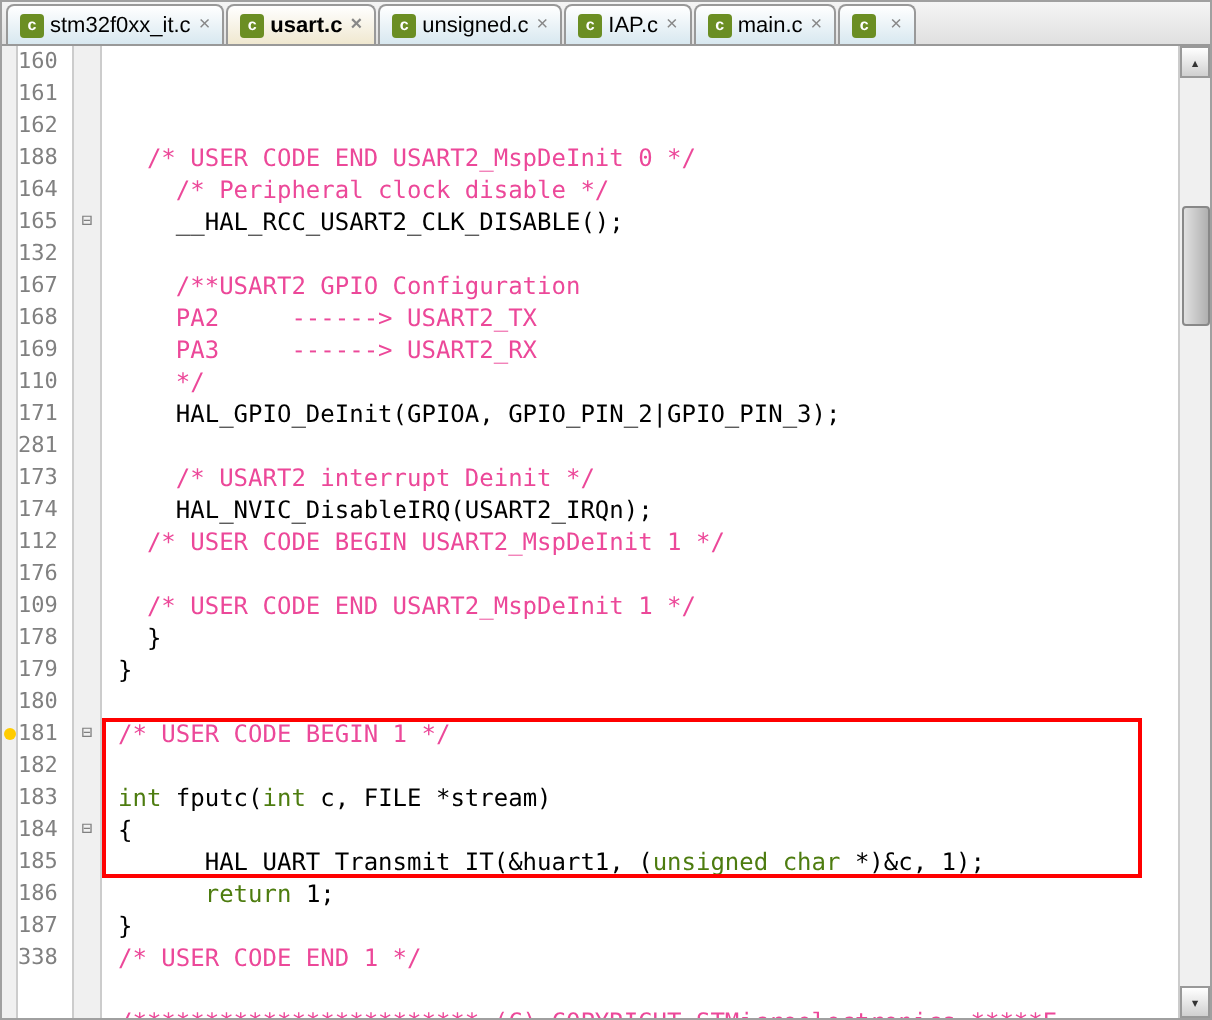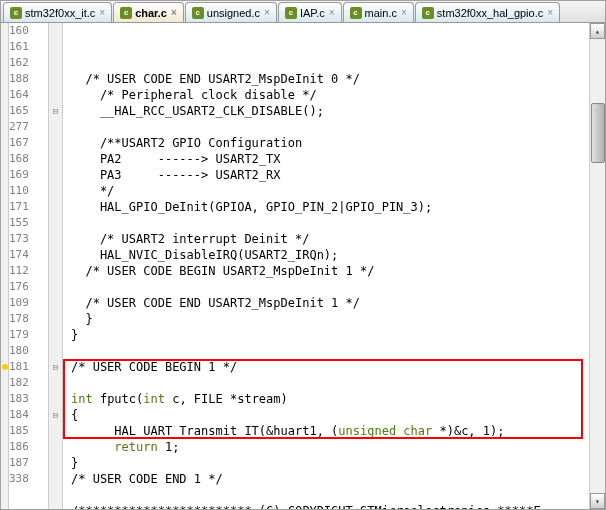--- a/index.html
+++ b/index.html
@@ -4,27 +4,27 @@
 <style>
 *{margin:0;padding:0;box-sizing:border-box}
 body{font-family:Consolas,monospace;font-size:12px;background:#fff;width:606px;height:510px;overflow:hidden}
 .window{display:flex;flex-direction:column;height:100%;border:1px solid #a0a0a0}
 .tabs{display:flex;background:linear-gradient(#f5f5f5,#e0e0e0);border-bottom:1px solid #999;height:22px;align-items:flex-end;padding-left:2px;overflow:hidden}
 .tab{display:flex;align-items:center;padding:2px 6px;margin-right:1px;border:1px solid #999;border-bottom:none;border-radius:4px 4px 0 0;background:linear-gradient(#fff,#d8e8f0);font-family:Tahoma,sans-serif;font-size:11px;height:20px;white-space:nowrap;cursor:pointer}
 .tab.active{background:linear-gradient(#fff,#f0e8d0);font-weight:bold}
 .tab-icon{width:12px;height:12px;margin-right:3px;display:flex;align-items:center;justify-content:center}
 .tab-close{margin-left:4px;color:#888;font-size:10px}
 .editor-area{display:flex;flex:1;overflow:hidden}
-.gutter{width:40px;background:#fff;border-right:1px solid #ccc;text-align:right;padding-right:20px;color:#808080;font-size:11px;line-height:16px;user-select:none}
+.gutter{width:28px;background:#fff;border-right:1px solid #ccc;text-align:right;padding-right:20px;color:#808080;font-size:11px;line-height:16px;user-select:none}
 .fold{width:14px;background:#f0f0f0;border-right:1px solid #ccc}
 .fold-mark{height:16px;display:flex;align-items:center;justify-content:center;color:#808080;font-size:9px}
 .code{flex:1;padding-left:8px;line-height:16px;white-space:pre;position:relative;overflow:hidden}
 .code-line{height:16px}
 .kw{color:#4d7c0f}
-.cm{color:#000000}
+.cm{color:#ec4899}
 .highlight-box{position:absolute;border:2px solid #ff0000;left:0;top:336px;width:520px;height:80px;pointer-events:none}
 .scrollbar-v{width:16px;background:#f0f0f0;border-left:1px solid #ccc;position:relative}
 .scroll-up,.scroll-down{height:16px;background:linear-gradient(#fff,#d0d0d0);border:1px solid #999;display:flex;align-items:center;justify-content:center;font-size:8px;color:#333}
 .scroll-down{position:absolute;bottom:0;width:100%}
 .scroll-thumb{position:absolute;top:80px;width:14px;left:1px;height:60px;background:linear-gradient(90deg,#e0e0e0,#b0b0b0);border:1px solid #888;border-radius:2px}
 .left-margin{width:8px;background:#f0f0f0;border-right:1px solid #ccc}
 .marker{height:16px;display:flex;align-items:center;justify-content:center}
 .yellow-dot{width:6px;height:6px;background:#ffcc00;border-radius:50%}
 .c-icon{width:12px;height:12px;background:#6b8e23;border-radius:2px;display:flex;align-items:center;justify-content:center;color:#fff;font-size:8px;font-weight:bold}
 </style>
@@ -37,21 +37,21 @@
         <span class="tab-icon">
           <span class="c-icon">c</span>
         </span>
         <span>stm32f0xx_it.c</span>
         <span class="tab-close">×</span>
       </div>
       <div class="tab active">
         <span class="tab-icon">
           <span class="c-icon">c</span>
         </span>
-        <span>char.c</span>
+        <span>usart.c</span>
         <span class="tab-close">×</span>
       </div>
       <div class="tab">
         <span class="tab-icon">
           <span class="c-icon">c</span>
         </span>
         <span>unsigned.c</span>
         <span class="tab-close">×</span>
       </div>
       <div class="tab">
@@ -65,21 +65,20 @@
         <span class="tab-icon">
           <span class="c-icon">c</span>
         </span>
         <span>main.c</span>
         <span class="tab-close">×</span>
       </div>
       <div class="tab">
         <span class="tab-icon">
           <span class="c-icon">c</span>
         </span>
-        <span>stm32f0xx_hal_gpio.c</span>
         <span class="tab-close">×</span>
       </div>
     </div>
   <div class="editor-area">
     <div class="left-margin" id="markers">
         <div class="marker"></div>
         <div class="marker"></div>
         <div class="marker"></div>
         <div class="marker"></div>
         <div class="marker"></div>
@@ -110,27 +109,27 @@
         <div class="marker"></div>
         <div class="marker"></div>
       </div>
     <div class="gutter" id="gutter">
         <div>160</div>
         <div>161</div>
         <div>162</div>
         <div>188</div>
         <div>164</div>
         <div>165</div>
-        <div>277</div>
+        <div>132</div>
         <div>167</div>
         <div>168</div>
         <div>169</div>
         <div>110</div>
         <div>171</div>
-        <div>155</div>
+        <div>281</div>
         <div>173</div>
         <div>174</div>
         <div>112</div>
         <div>176</div>
         <div>109</div>
         <div>178</div>
         <div>179</div>
         <div>180</div>
         <div>181</div>
         <div>182</div>

